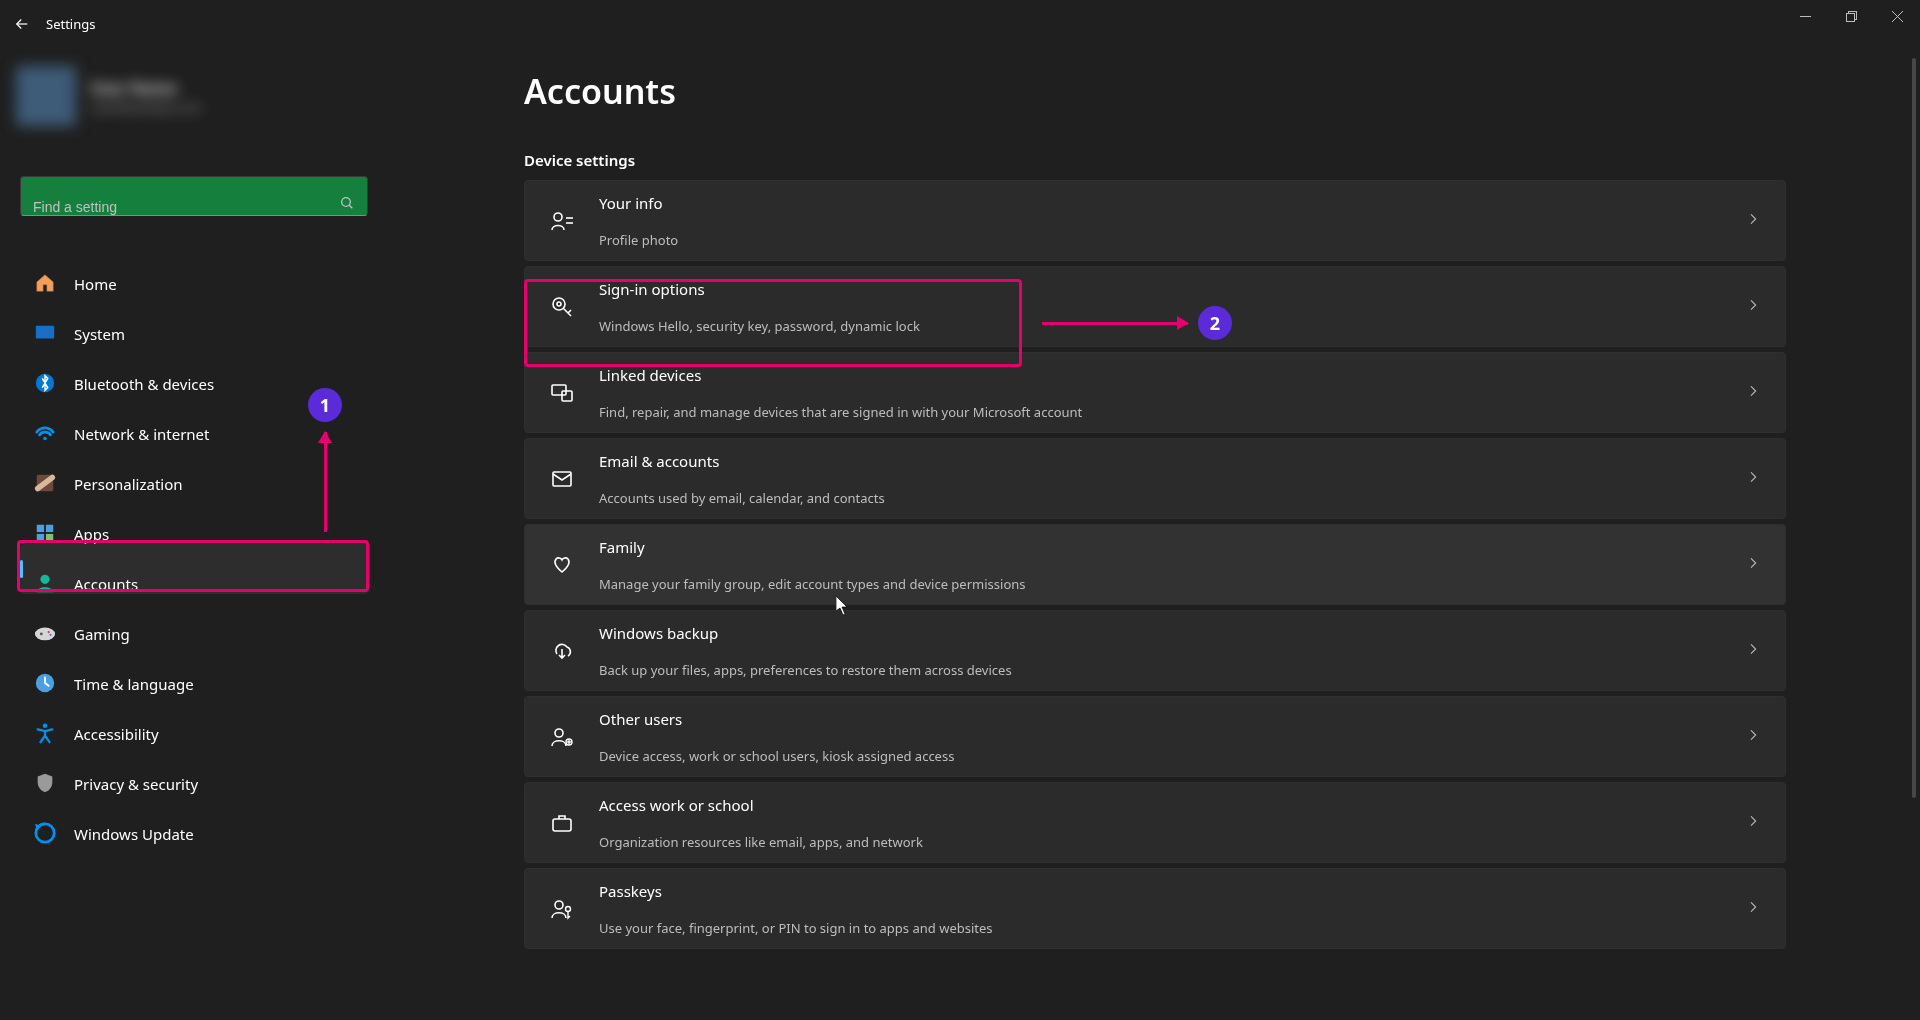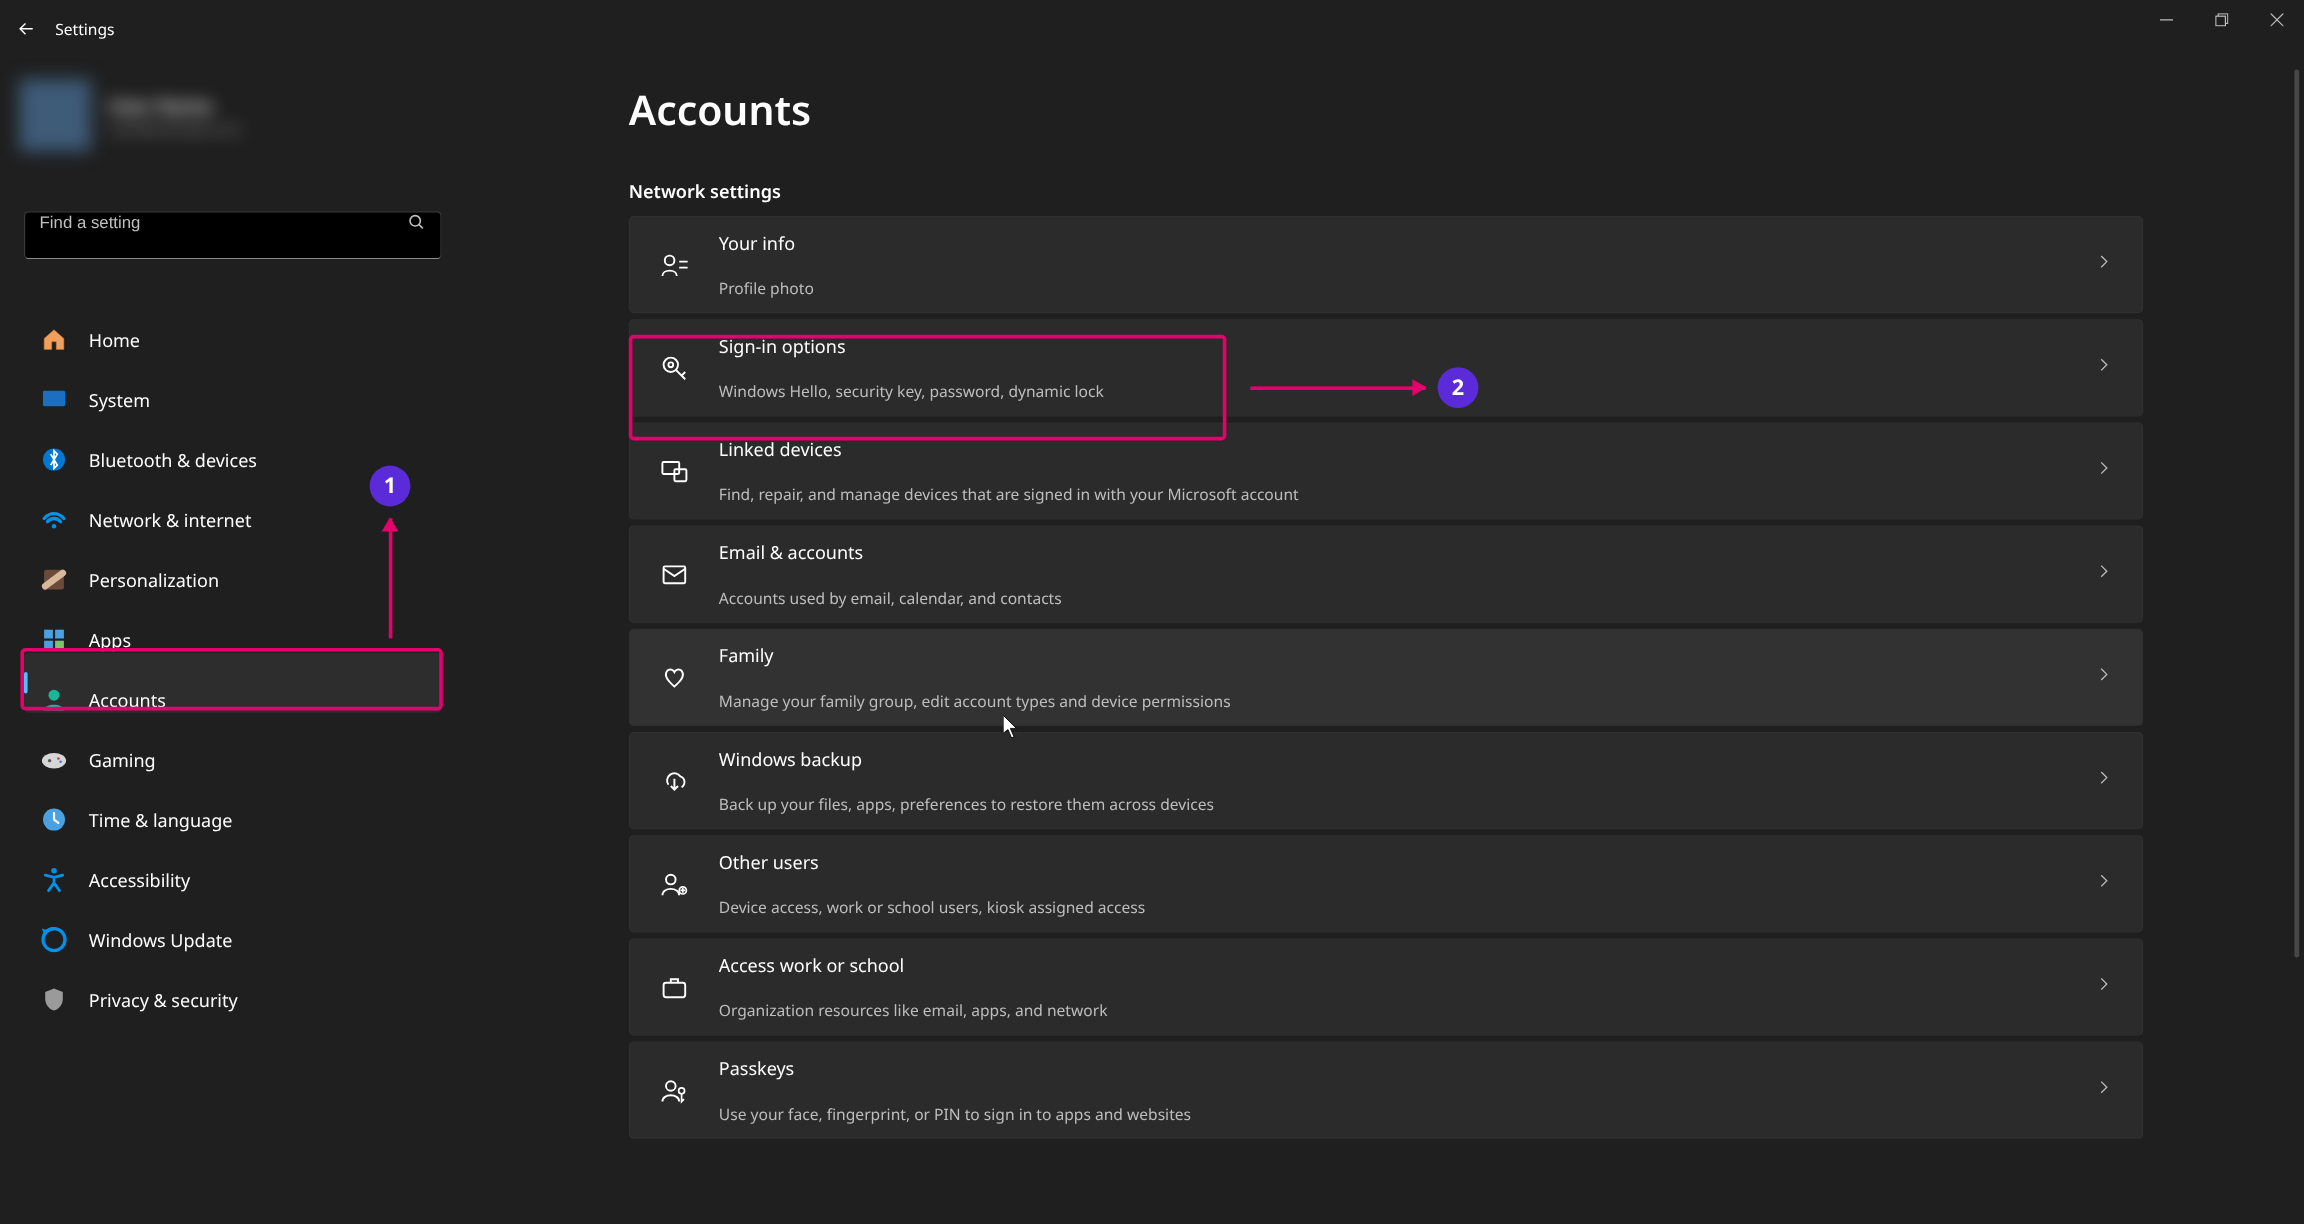--- a/index.html
+++ b/index.html
@@ -53,25 +53,25 @@
   background: #3e5b78;
 }
 .user-text .name { font-size: 16px; color: #e8e8e8; font-weight: 600; }
 .user-text .email { font-size: 12px; color: #9a9a9a; }
 
 
 .search-wrap {
   position: absolute;
   left: 20px; top: 176px;
   width: 348px; height: 40px;
-  background: #000000;
+  background: #15803d;
   border: 1px solid #3a3a3a;
   border-bottom: 1px solid #8a8a8a;
   border-radius: 4px;
-  display: flex; align-items: flex-start;
+  display: flex; align-items: flex-end;
   padding: 0 12px;
 }
 .search-wrap input {
   flex: 1;
   background: transparent;
   border: none;
   color: #fff;
   font-size: 14px;
   outline: none;
 }
@@ -338,38 +338,38 @@
       <span class="nicon">
         <svg width="22" height="22" viewBox="0 0 24 24">
           <use href="#i-accessibility"></use>
         </svg>
       </span>
       <span>Accessibility</span>
     </div>
     <div class="nav-item">
       <span class="nicon">
         <svg width="22" height="22" viewBox="0 0 24 24">
+          <use href="#i-privacy"></use>
+        </svg>
+      </span>
+      <span>Privacy &amp; security</span>
+    </div>
+    <div class="nav-item">
+      <span class="nicon">
+        <svg width="22" height="22" viewBox="0 0 24 24">
           <use href="#i-update"></use>
         </svg>
       </span>
       <span>Windows Update</span>
-    </div>
-    <div class="nav-item">
-      <span class="nicon">
-        <svg width="22" height="22" viewBox="0 0 24 24">
-          <use href="#i-privacy"></use>
-        </svg>
-      </span>
-      <span>Privacy &amp; security</span>
     </div>
   </div>
 
 <div class="main">
   <div class="page-title">Accounts</div>
-  <div class="section-label">Network settings</div>
+  <div class="section-label">Device settings</div>
   <div class="card-list" id="cards">
       <div class="card">
         <span class="cicon">
           <svg width="24" height="24" viewBox="0 0 24 24">
             <use href="#c-your-info"></use>
           </svg>
         </span>
         <span class="ctext">
           <div class="ctitle">Your info</div>
           <div class="cdesc">Profile photo</div>

